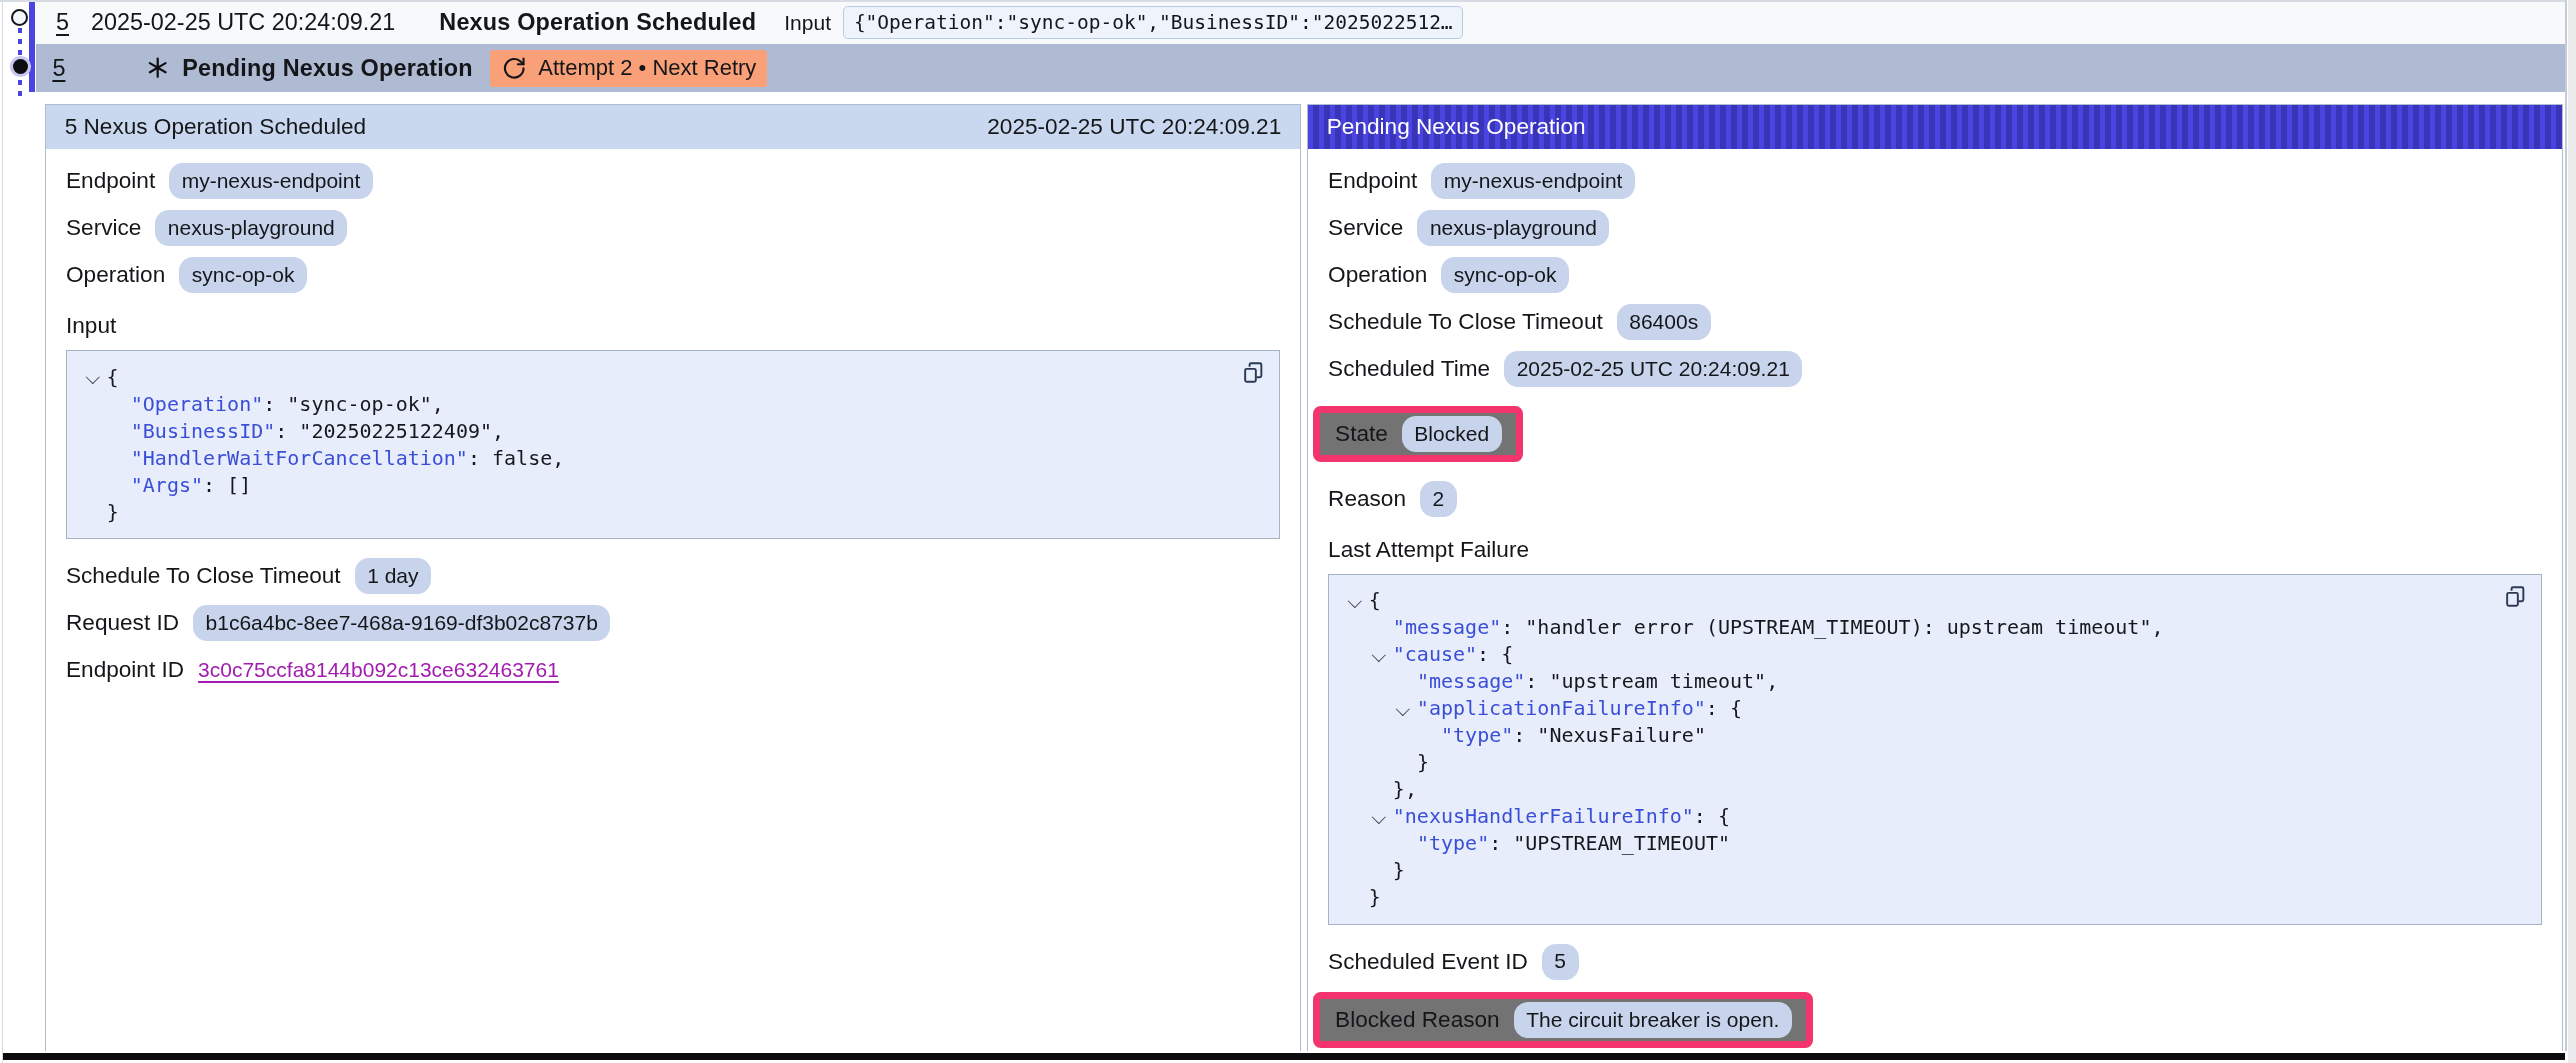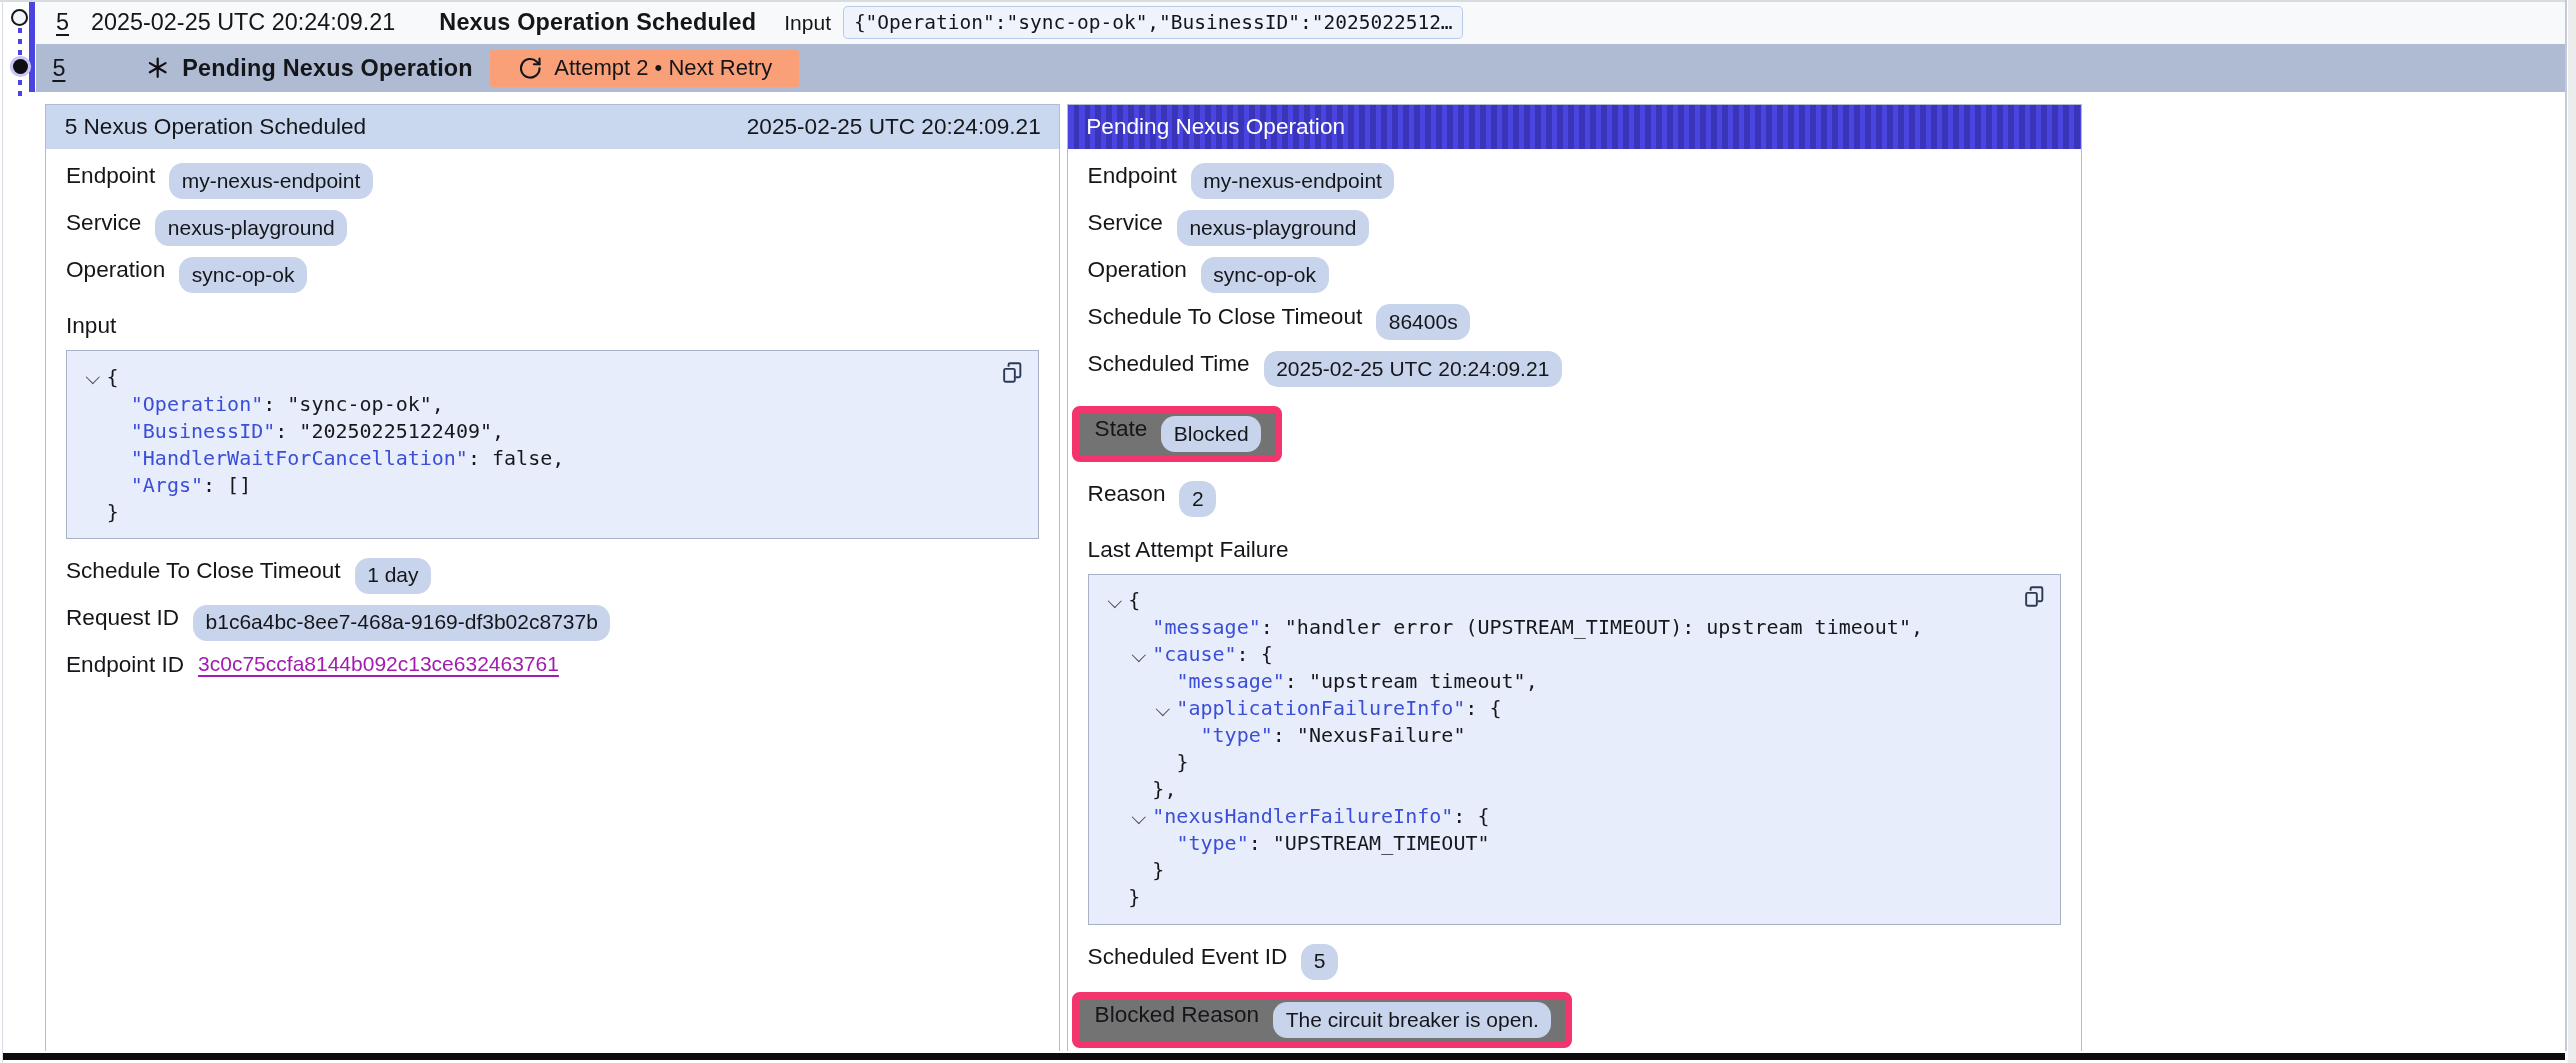--- a/index.html
+++ b/index.html
@@ -26,31 +26,31 @@
   .row1 .event-id{margin-left:20px;}
   .row-time{font-size:23.4px;margin-left:22px;}
   .row-title{font-size:23.4px;font-weight:700;margin-left:44px;letter-spacing:0.2px;}
   .input-inline-label{font-size:21px;margin-left:28px;}
   .input-chip{margin-left:12.5px;background:#eef3fc;border:1.6px solid #b9c9ea;border-radius:4.7px;
     font-family:"DejaVu Sans Mono",monospace;font-size:19.5px;line-height:25px;padding:3.1px 9.4px;color:#15161a;white-space:nowrap;}
   .row2 .event-id{margin-left:16.4px;}
   .asterisk{margin-left:81px;display:flex;align-items:center;}
   .row2 .row-title{margin-left:12.5px;}
   .retry-badge{margin-left:17px;background:var(--badge_orange,#f9a078);border-radius:3.1px;height:37px;display:flex;align-items:center;
-    padding:0 27px;font-size:22px;gap:11px;}
-
-  .panels{position:absolute;left:45px;top:104px;width:2037px;height:947px;display:flex;gap:6.2px;z-index:3;}
+    padding:0 11px;font-size:22px;gap:11px;}
+
+  .panels{position:absolute;left:45px;top:104px;width:2518px;height:947px;display:flex;gap:6.2px;z-index:3;}
   .panel{flex:1;min-width:0;border:1.6px solid #b3bccf;border-bottom:none;background:#fff;display:flex;flex-direction:column;}
   .panel-header{height:44px;flex:0 0 44px;display:flex;align-items:center;justify-content:space-between;
     background:var(--panel_header_bg,#cad8ef);padding:0 18.7px;font-size:22.6px;}
   .panel-header.striped{background:repeating-linear-gradient(90deg,var(--accent_indigo,#4a45e0) 0 5.5px,var(--stripe_dark,#3a35b8) 5.5px 11px);
     color:#fff;font-weight:500;justify-content:flex-start;}
   .panel-body{padding:3.1px 20px 0 20px;flex:1;}
 
-  .field{display:flex;margin:11px 0;min-height:36px;}
+  .field{display:flex;align-items:center;margin:11px 0;min-height:36px;}
   .field .label{font-size:22.6px;margin-right:14px;white-space:nowrap;}
   .chip{background:var(--chip_bg,#c7d4ec);border-radius:14px;padding:4.7px 12.5px;font-size:21px;line-height:26.5px;white-space:nowrap;}
   .plain-link{font-size:21px;text-decoration:underline;text-underline-offset:3.9px;text-decoration-thickness:1.6px;color:#a21caf;}
 
   .section-label{font-size:22.6px;margin:20px 0 11px 0;}
   .code-block{position:relative;background:var(--code_bg,#e7edfa);border:1.6px solid #a9b1c6;padding:12.5px 15.6px;margin-bottom:18.7px;}
   .code{font-family:"DejaVu Sans Mono",monospace;font-size:20px;line-height:27px;white-space:pre;color:#17181d;}
   .json-key{color:var(--json_key,#3b4ed8);}
   .caret{display:inline-block;width:24px;height:27px;position:relative;vertical-align:top;cursor:pointer;}
   .caret::after{content:"";position:absolute;left:5.5px;top:8.6px;width:8.6px;height:8.6px;

